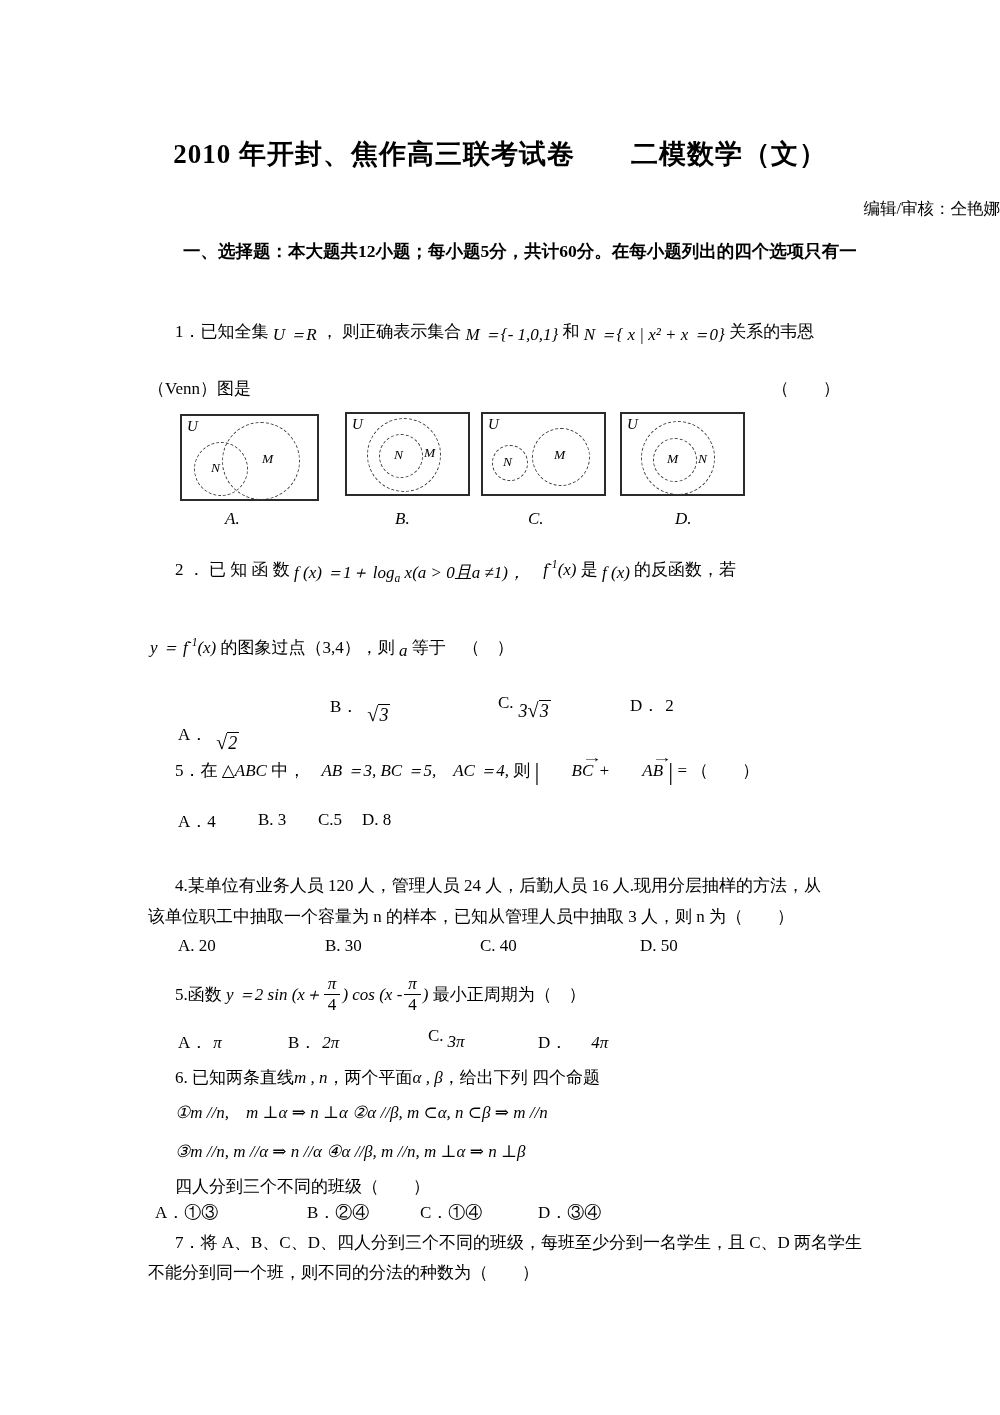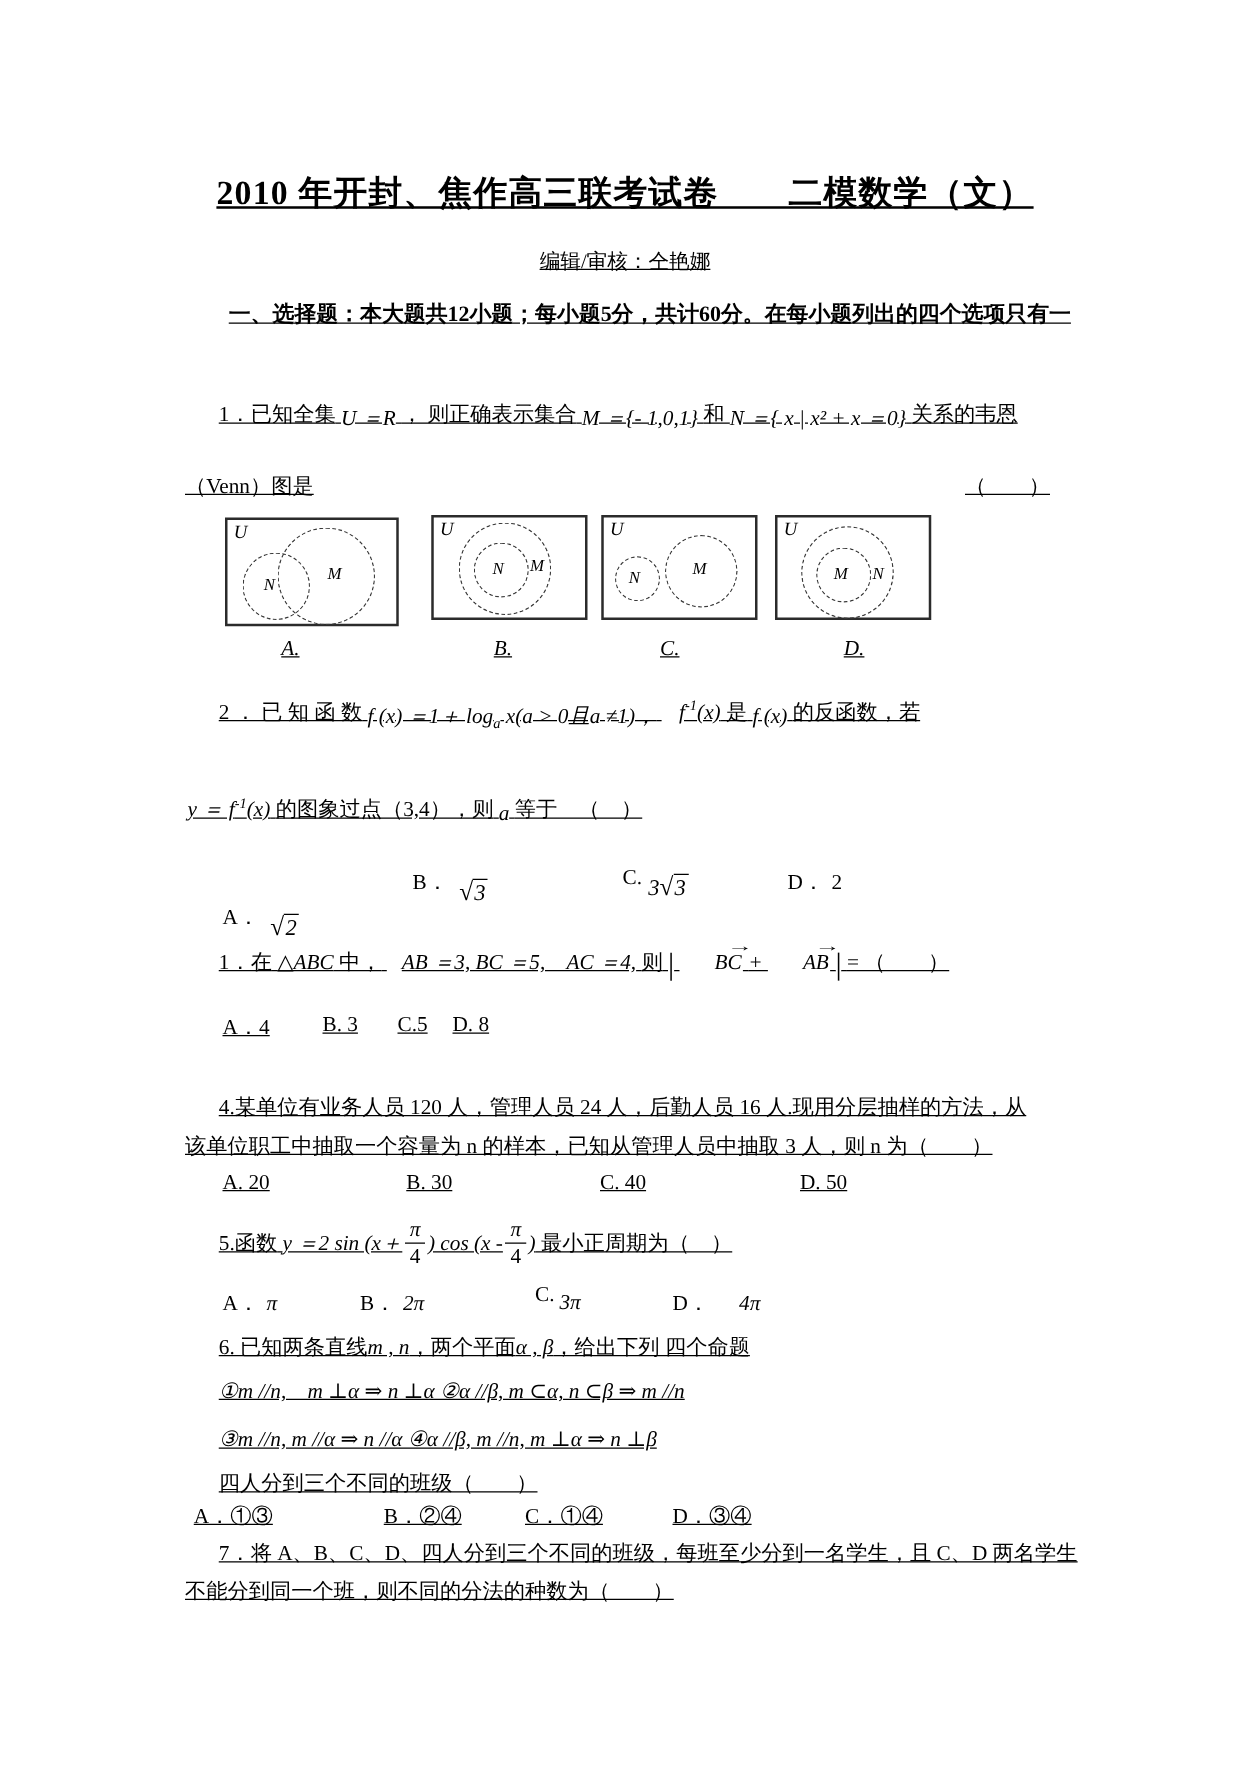--- a/index.html
+++ b/index.html
@@ -1,18 +1,18 @@
 <!DOCTYPE html>
 <html><head>
 <meta charset="utf-8">
 <style>
   html,body{margin:0;padding:0;background:#ffffff;}
   .page{position:relative;width:1000px;height:1415px;background:#ffffff;overflow:hidden;
         font-family:"Liberation Serif","DejaVu Serif",serif;color:#000;font-size:17px;}
-  .abs{position:absolute;white-space:nowrap;text-decoration:underline;}
+  .abs{position:absolute;white-space:nowrap;}
   .center{left:0;width:1000px;text-align:center;}
   .title{font-size:27px;font-weight:bold;letter-spacing:1px;}
   .editor{font-size:16.5px;}
   .cn{font-family:"Liberation Serif","DejaVu Serif",serif;font-style:normal;}
   .m{font-family:"Liberation Serif","DejaVu Serif",serif;font-style:italic;}
   .mlow{position:relative;top:3px;}
   sup.e{font-size:0.68em;} sub.e{font-size:0.68em;}
   .introline{display:block;font-weight:bold;font-size:17.5px;line-height:35px;}
   .indent{text-indent:27px;}
   .indent2{text-indent:35px;}
@@ -40,21 +40,21 @@
   .fden{padding-top:1px;font-style:normal;}
   .opt{position:absolute;white-space:nowrap;}
 </style>
 </head>
 <body>
 
 <div class="page">
 
   <div class="abs center title" style="top:136px;">2010 年开封、焦作高三联考试卷　　二模数学（文）</div>
 
-  <div class="abs center editor" style="top:198px;">编辑/审核：仝艳娜</div>
+  <div class="abs center editor" style="top:198px;text-align:right;">编辑/审核：仝艳娜</div>
 
   <div class="abs" style="left:148px;top:234px;width:716px;white-space:normal;">
     <span class="introline indent2">一、选择题：本大题共12小题；每小题5分，共计60分。在每小题列出的四个选项只有一</span>
   </div>
 
   <div class="abs indent" style="left:148px;top:320px;">
     <span class="cn">1．已知全集</span>
     <span class="m mlow">U ＝R</span>
     <span class="cn">，  则正确表示集合</span>
     <span class="m mlow">M ＝{- 1,0,1}</span>
@@ -125,21 +125,21 @@
     <span>B．</span><span class="sqrt optval"><span class="sqrt-sign">√</span><span class="sqrt-rad">3</span></span>
   </div>
   <div class="opt" style="left:498px;top:690px;">
     <span>C.</span><span class="optval" style="margin-left:5px;"><span class="m">3</span><span class="sqrt"><span class="sqrt-sign">√</span><span class="sqrt-rad">3</span></span></span>
   </div>
   <div class="opt" style="left:630px;top:694px;">
     <span>D．</span><span class="optval-flat">2</span>
   </div>
 
   <div class="abs indent" style="left:148px;top:758px;">
-    <span class="cn">1．在</span>
+    <span class="cn">5．在</span>
     <span class="m">△ABC</span>
     <span class="cn">中，</span>
     <span class="m" style="margin-left:12px;">AB ＝3, BC ＝5,　AC ＝4,</span>
     <span class="cn">则</span>
     <span class="bigbar">|</span>
     <span class="vec"><span class="vec-arrow">→</span><span>BC</span></span>
     <span class="m"> + </span>
     <span class="vec"><span class="vec-arrow">→</span><span>AB</span></span>
     <span class="bigbar">|</span>
     <span class="cn"> = （　　）</span>

